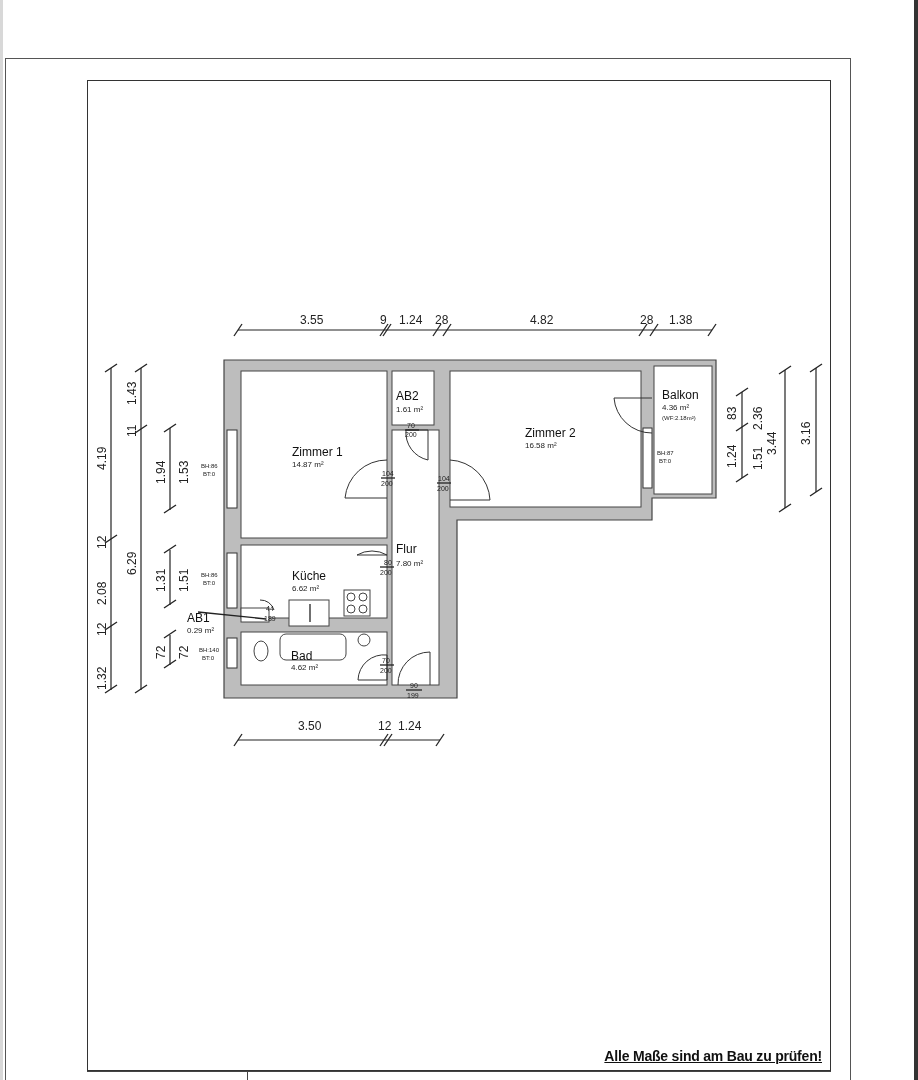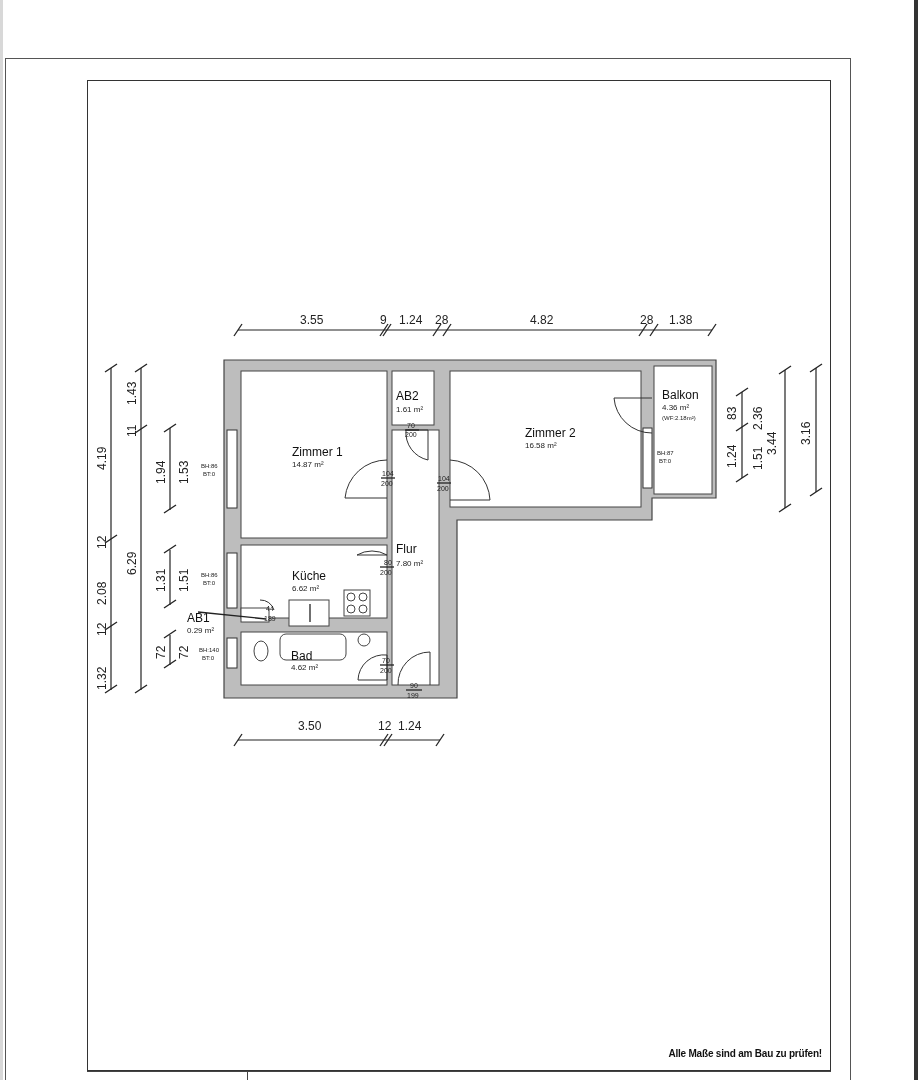--- a/index.html
+++ b/index.html
@@ -3,21 +3,21 @@
 <meta charset="utf-8">
 <style>
   html, body { margin: 0; padding: 0; background: #ffffff; }
   body { width: 918px; height: 1080px; position: relative; overflow: hidden; font-family: "Liberation Sans", sans-serif; }
   .edge-left { position: absolute; left: 0; top: 0; width: 3px; height: 1080px; background: #d8d8d8; }
   .edge-right { position: absolute; right: 0; top: 0; width: 4px; height: 1080px; background: #333; }
   .frame-outer { position: absolute; left: 5px; top: 58px; width: 846px; height: 1030px; border: 1.5px solid #555; box-sizing: border-box; }
   .frame-inner { position: absolute; left: 87px; top: 80px; width: 744px; height: 991px; border: 1.5px solid #333; box-sizing: border-box; }
   .title-block-line { position: absolute; left: 87px; top: 1071px; width: 744px; height: 9px; border-top: 1.5px solid #444; }
   .title-block-div { position: absolute; left: 247px; top: 1072px; width: 1px; height: 8px; background: #444; }
-  .note { position: absolute; right: 96px; top: 1048px; font-size: 10px; font-weight: bold; color: #111; letter-spacing: -0.2px; }
+  .note { position: absolute; right: 96px; top: 1048px; font-size: 14px; font-weight: bold; color: #111; letter-spacing: -0.2px; text-decoration: underline; }
   svg { position: absolute; left: 0; top: 0; }
   .wall { fill: #bdbdbd; stroke: #444; stroke-width: 1.2; }
   .room { fill: #ffffff; stroke: #444; stroke-width: 1; }
   .dim-line { stroke: #222; stroke-width: 1.2; }
   .tick { stroke: #222; stroke-width: 1.3; }
   .dim-text { font-family: "Liberation Sans", sans-serif; font-size: 12px; fill: #222; }
   .room-name { font-family: "Liberation Sans", sans-serif; font-size: 12px; fill: #111; }
   .room-area { font-family: "Liberation Sans", sans-serif; font-size: 8px; fill: #222; }
   .door-frac { font-family: "Liberation Sans", sans-serif; font-size: 7px; fill: #222; }
   .win-note { font-family: "Liberation Sans", sans-serif; font-size: 6px; fill: #222; }

